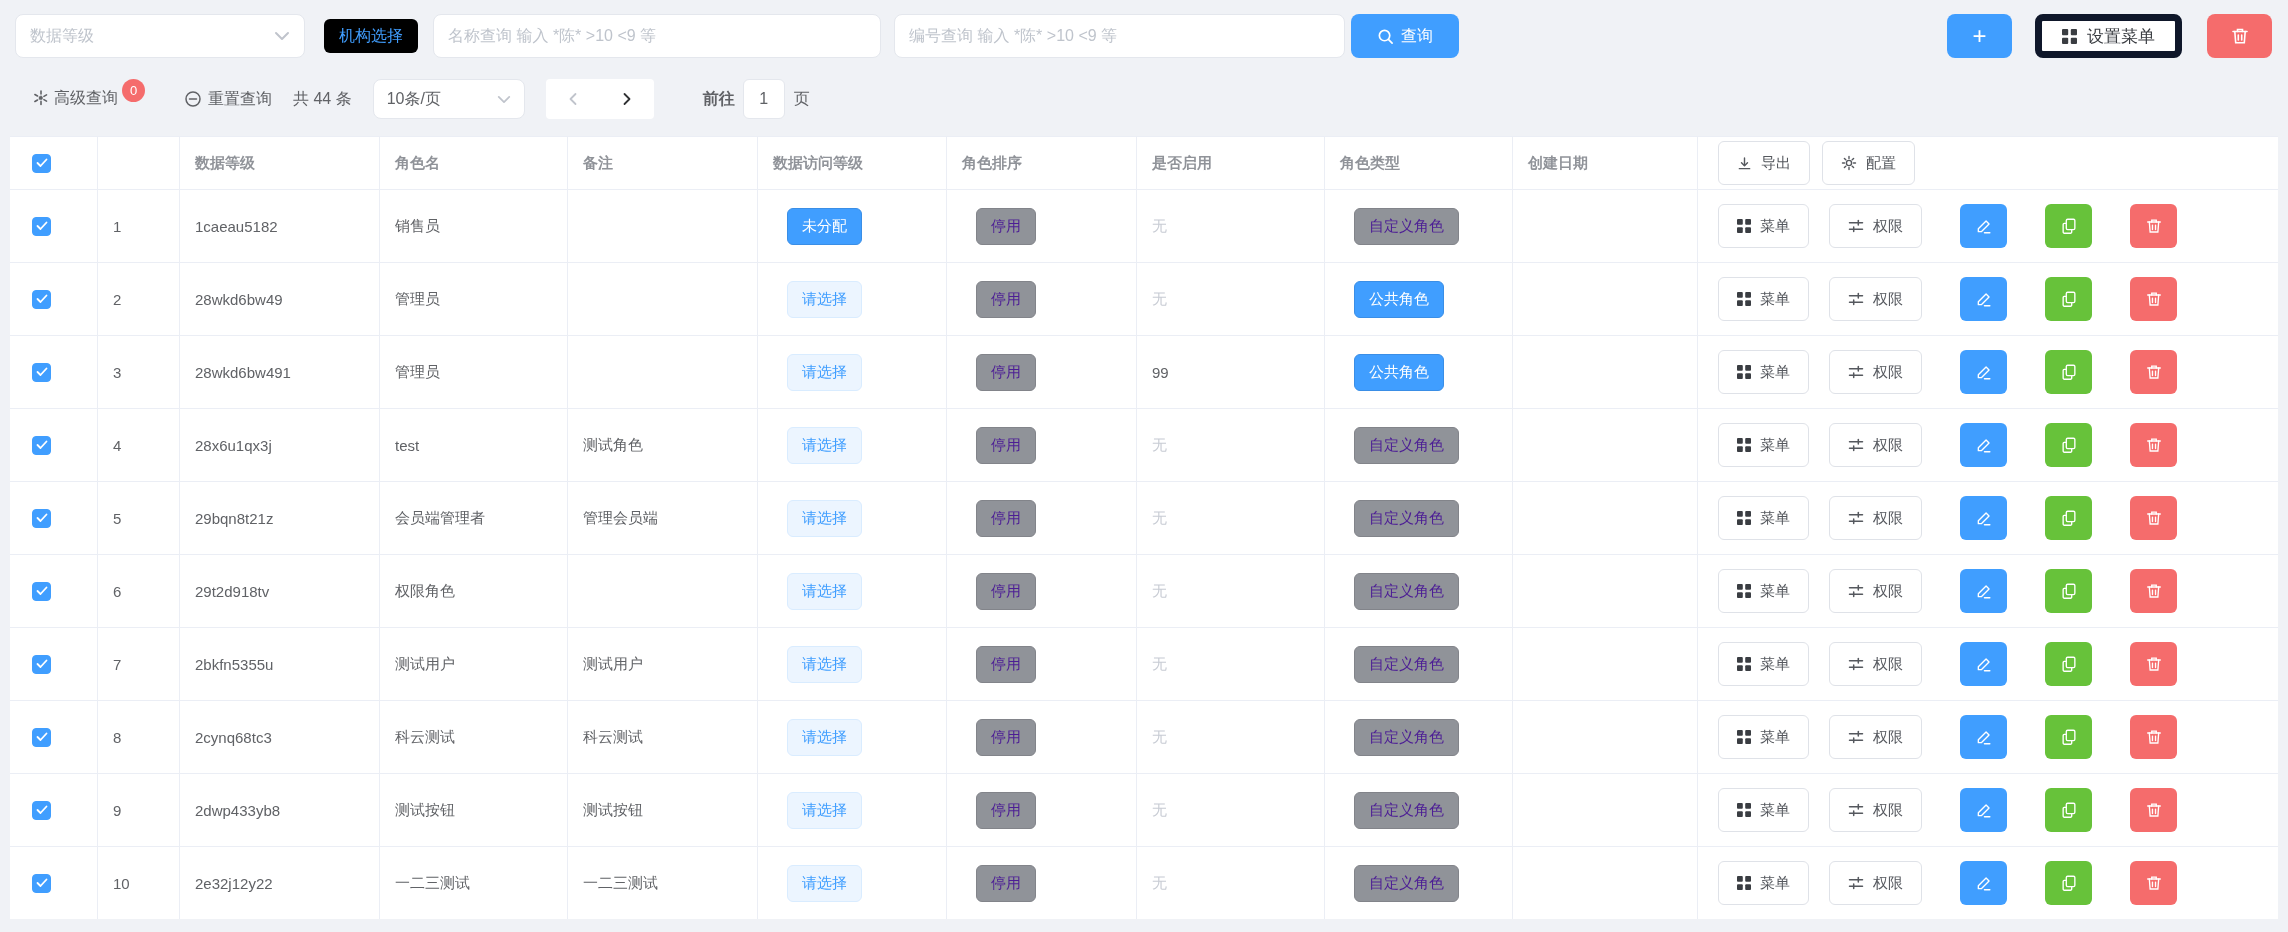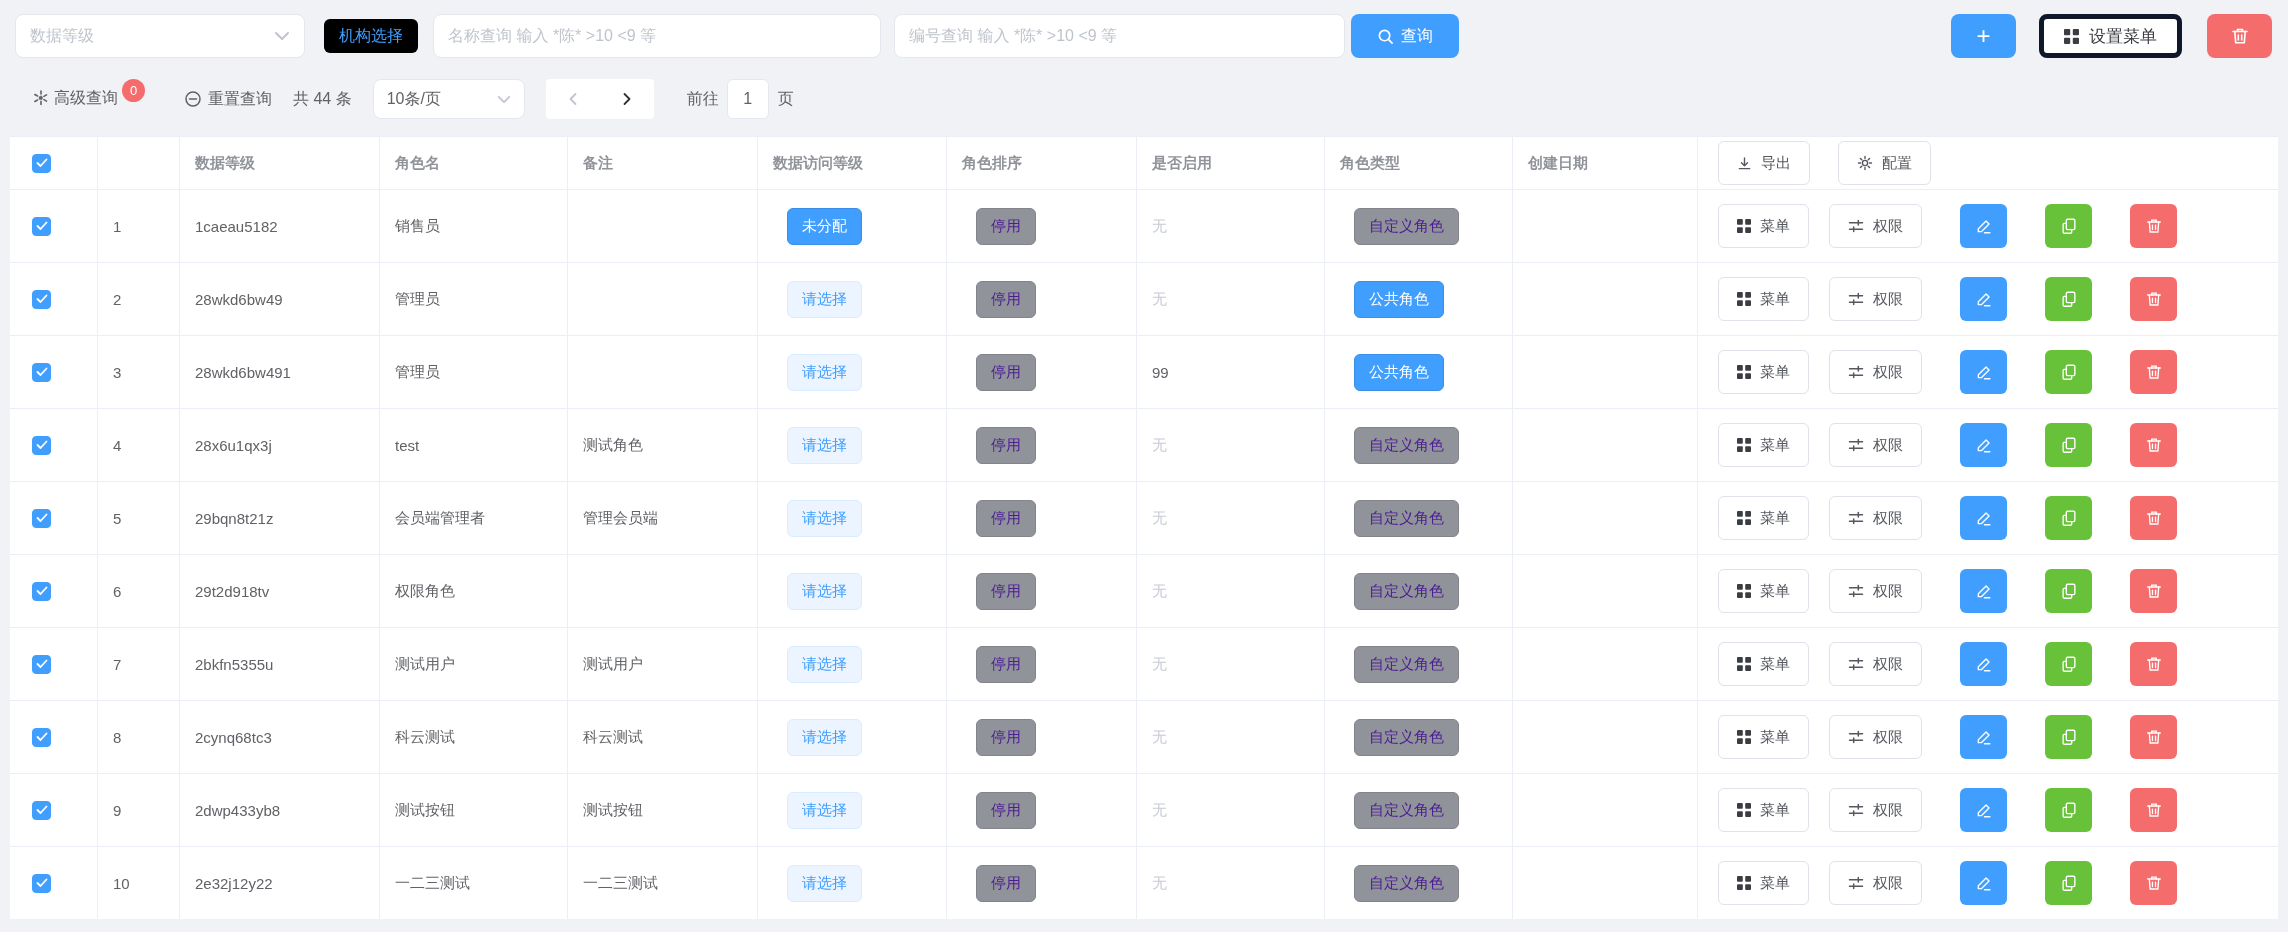--- a/index.html
+++ b/index.html
@@ -30,41 +30,41 @@
   .search-input::placeholder { color:#bfc4cc; }
   .name-input { width:448px; margin-left:15px; }
   .code-input { width:451px; margin-left:13px; }
   .query-btn {
     margin-left:6px; width:108px; height:44px; border-radius:8px; background:#409eff; color:#fff; font-size:16px; gap:7px;
   }
   .spacer { flex:1; }
   .add-btn { width:65px; height:44px; border-radius:8px; background:#409eff; color:#fff; font-size:24px; font-weight:400; }
   .setmenu-btn {
     margin-left:23px; height:44px; padding:0 20px; border-radius:8px; background:#fff;
-    border:5px solid #0f172a; color:#3a3d42; font-size:17px; gap:10px;
+    border:7px solid #0f172a; color:#3a3d42; font-size:17px; gap:10px;
   }
   .del-top-btn { margin-left:25px; width:65px; height:44px; border-radius:8px; background:#f56c6c; }
 
   .filterbar { display:flex; align-items:center; padding:20px 16px 16px 33px; height:78px; }
   .adv { display:flex; align-items:flex-start; cursor:pointer; }
   .adv-inner { display:flex; align-items:center; gap:5px; color:#606266; font-size:16px; }
   .num-badge {
     background:#f56c6c; color:#fff; min-width:23px; height:23px; border-radius:12px;
     font-size:13px; display:inline-flex; align-items:center; justify-content:center;
     transform:translateY(-9px); margin-left:4px; padding:0 4px;
   }
   .reset { display:flex; align-items:center; gap:6px; margin-left:39px; color:#606266; font-size:16px; cursor:pointer; }
   .total { margin-left:21px; color:#606266; font-size:16px; }
   .pagesize {
     margin-left:21px; width:152px; height:40px; background:#fff; border:1px solid #e4e7ed; border-radius:8px;
     display:flex; align-items:center; justify-content:space-between; padding:0 13px; font-size:16px; color:#606266; cursor:pointer;
   }
   .pager { margin-left:21px; width:108px; height:40px; background:#fff; border-radius:4px; display:flex; }
   .pager .btn { flex:1; background:transparent; }
-  .goto-label { margin-left:33px; font-size:16px; color:#606266; }
+  .goto-label { margin-left:49px; font-size:16px; color:#606266;font-weight:bold; }
   .goto-input {
     margin-left:8px; width:42px; height:40px; border:1px solid #e4e7ed; border-radius:6px;
     text-align:center; font-size:16px; color:#606266; font-family:inherit; outline:none; background:#fff;
   }
   .page-unit { margin-left:9px; font-size:16px; color:#606266; }
 
   .table { background:#fff; margin:0 10px; border-top:1px solid #ebeef5; }
   .trow, .thead {
     display:grid;
     grid-template-columns: 88px 82px 200px 188px 190px 189px 190px 188px 188px 185px minmax(0,1fr);
@@ -92,21 +92,21 @@
   .c-actions { padding-left:20px; display:flex; gap:20px; align-items:center; }
   .white-btn {
     height:44px; padding:0 18px; background:#fff; border:1px solid #dfe2e8; border-radius:6px;
     color:#55585e; font-size:15px; gap:9px;
   }
   .sq-btn { width:47px; height:44px; border-radius:6px; }
   .sq-btn.ml { margin-left:18px; }
   .bg-blue { background:#409eff; }
   .bg-green { background:#67c23a; }
   .bg-red { background:#f56c6c; }
-  .hdr-actions { gap:28px; }
+  .hdr-actions { gap:12px; }
   svg { flex:none; }
   .ico-dark { stroke:#55585e; }
   .ico-white { stroke:#fff; }
 </style>
 </head>
 <body>
 
 <div class="toolbar">
   <div class="select-box">
     <span class="placeholder">数据等级</span>

